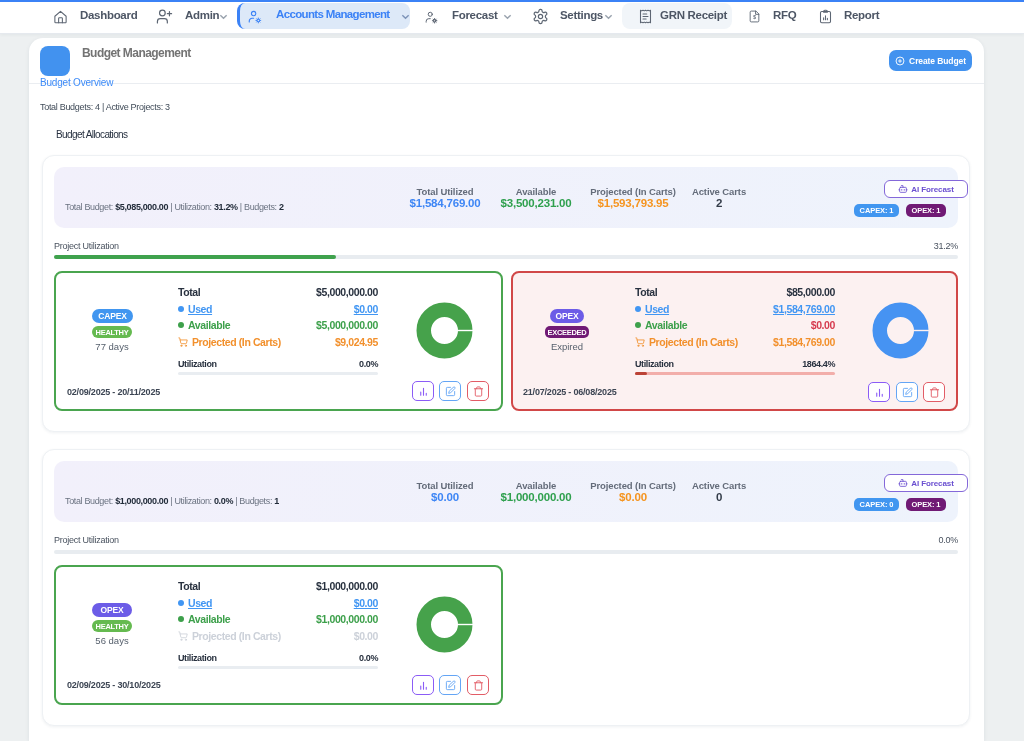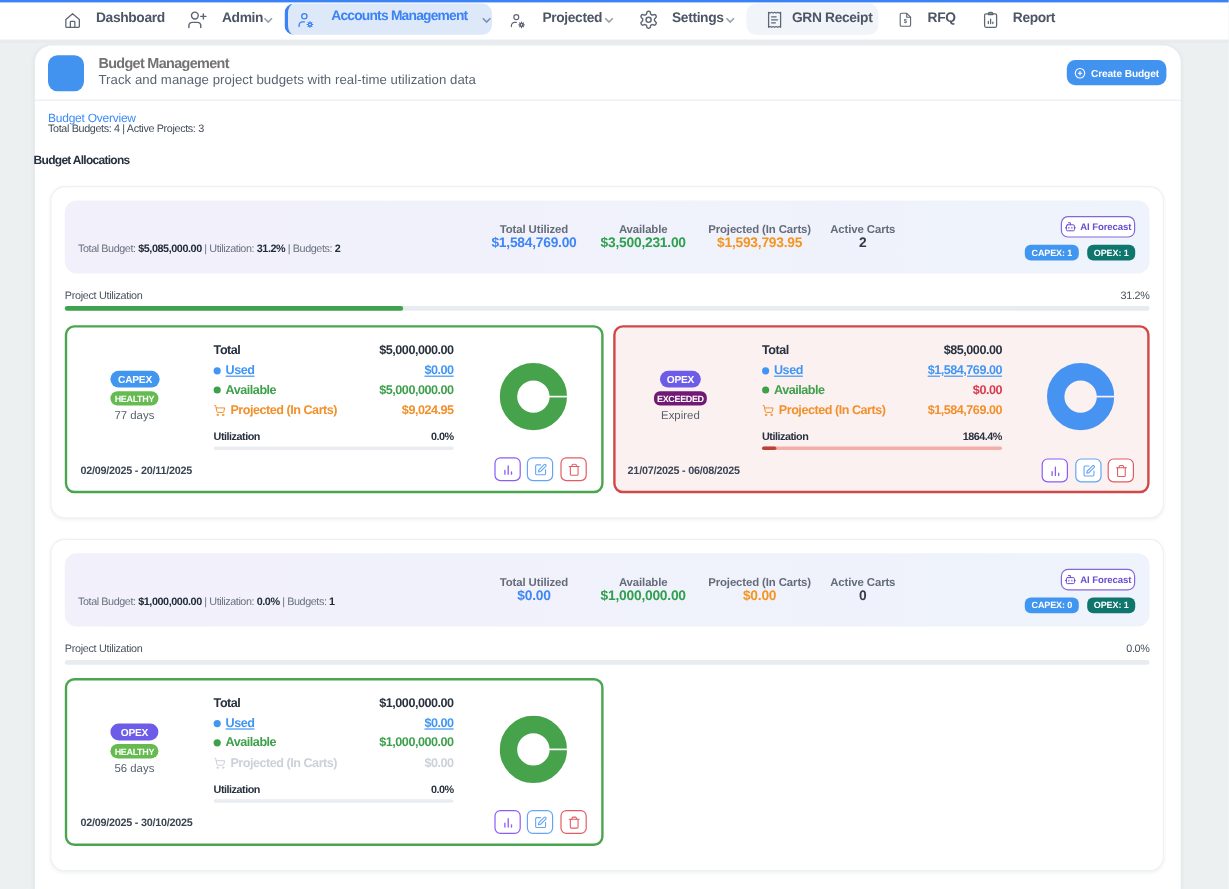--- a/index.html
+++ b/index.html
@@ -15,36 +15,36 @@
 .nicon { stroke:#5d6673; stroke-width:1.7; fill:none; stroke-linecap:round; stroke-linejoin:round; }
 #nav-hl { left:237px; top:3px; width:173px; height:26px; background:#dde9f8; border-left:3px solid #3b82f6; border-radius:8px; }
 #nav-grn { left:622px; top:3px; width:110px; height:26px; background:#f1f5f9; border-radius:8px; }
 
 #panel { left:29px; top:38px; width:955px; height:703px; background:#fff; border-radius:14px 14px 0 0; box-shadow:0 1px 4px rgba(30,50,80,.08); }
 #hicon { left:40px; top:46px; width:30px; height:30px; border-radius:8px; background:#4292ef; }
 #htitle { left:82px; top:45.5px; font-size:12px; font-weight:bold; color:#737373; letter-spacing:-.55px; }
 #hsub { left:82px; top:61px; font-size:11px; color:#5a6471; letter-spacing:.05px; }
 #createbtn { left:889px; top:50px; width:83px; height:21px; background:#4292ef; border-radius:7px; color:#fff; font-size:8.5px; font-weight:bold; display:flex; align-items:center; justify-content:center; gap:4px; letter-spacing:-.1px; }
 #hdiv { left:29px; top:83px; width:955px; height:1px; background:#eaedf1; }
-#bov { left:40px; top:94px; font-size:10px; color:#3d8bf8; letter-spacing:-.2px; }
+#bov { left:40px; top:77px; font-size:10px; color:#3d8bf8; letter-spacing:-.2px; }
 #bstat { left:40px; top:102px; font-size:9px; color:#414c59; letter-spacing:-.3px; }
-#balloc { left:28px; top:128.5px; font-size:10px; font-weight:bold; color:#273140; letter-spacing:-.6px; }
+#balloc { left:56px; top:128.5px; font-size:10px; font-weight:normal; color:#273140; letter-spacing:-.6px; }
 
 .seccard { left:42px; width:928px; height:277px; background:#fff; border:1px solid #eef1f4; border-radius:12px; box-shadow:0 1px 3px rgba(30,50,80,.07); }
 .sechead { left:54px; width:904px; height:61px; border-radius:10px; background:linear-gradient(90deg,#f2f0fb 0%,#eef3fc 100%); }
 .sectitle { left:64px; font-size:15px; font-weight:bold; color:#3e86f5; letter-spacing:-.6px; }
 .secsub { left:65px; font-size:9px; color:#6a7280; letter-spacing:-.35px; }
 .secsub b { color:#222c3a; }
 .col { text-align:center; }
 .collab { font-size:9.5px; font-weight:bold; color:#646c7a; letter-spacing:-.1px; }
 .colval { font-size:11.5px; font-weight:bold; margin-top:0px; letter-spacing:-.2px; }
-.aibtn { left:884px; width:62px; white-space:nowrap; height:18px; background:#fff; border:1px solid #8468d9; border-radius:6px; color:#6a4fd0; font-size:8px; font-weight:bold; display:flex; align-items:center; justify-content:center; gap:3px; letter-spacing:-.1px; }
+.aibtn { left:884px; width:84px; white-space:nowrap; height:18px; background:#fff; border:1px solid #8468d9; border-radius:6px; color:#6a4fd0; font-size:8px; font-weight:bold; display:flex; align-items:center; justify-content:center; gap:3px; letter-spacing:-.1px; }
 .badge { height:13px; border-radius:5px; color:#fff; font-size:7.5px; font-weight:bold; display:flex; align-items:center; justify-content:center; letter-spacing:-.1px; }
 .bcapex { background:#4196f0; }
-.bopex { background:#0f766e; }
+.bopex { background:#701a75; }
 .pulab { font-size:9px; color:#49525f; letter-spacing:-.25px; }
 .putrack { left:54px; width:904px; height:4px; background:#e8ecf0; border-radius:2px; }
 .pufill { height:4px; background:#3fa24d; border-radius:2px; }
 
 .subcard { width:449px; height:140px; border-radius:8px; background:#fff; border:2px solid #4aa54f; }
 .subred { border-color:#d14848; background:#fcf1f1; width:447px; }
 .pill { border-radius:7px; color:#fff; font-weight:bold; display:flex; align-items:center; justify-content:center; }
 .row { width:200px; display:flex; justify-content:space-between; font-size:10.5px; font-weight:bold; letter-spacing:-.4px; }
 .lbl { display:flex; align-items:center; gap:4px; }
 .dot { width:6px; height:6px; border-radius:50%; display:inline-block; }
@@ -92,21 +92,21 @@
   <div class="abs navtxt" style="left:276px;top:8px;color:#3b82f6;letter-spacing:-.65px">Accounts Management</div>
   <svg class="abs chev" style="left:401px;top:12.5px" width="9" height="8" viewBox="0 0 10 8">
       <path d="M1.5 2 5 5.5 8.5 2" stroke="#7d94b9"></path>
     </svg>
   <svg class="abs" style="left:425px;top:10px" width="14" height="15" viewBox="0 0 24 24">
       <circle class="nicon" cx="9" cy="6.5" r="3.5"></circle>
       <path class="nicon" d="M2 20v-1.5a4.5 4.5 0 0 1 4.5-4.5H9"></path>
       <circle class="nicon" cx="16.5" cy="17.5" r="2.2" stroke-width="1.5"></circle>
       <path class="nicon" d="M16.5 13.6v2M16.5 19.5v2M12.6 17.5h2M18.4 17.5h2M13.8 14.8l1.4 1.4M17.8 18.8l1.4 1.4M19.2 14.8l-1.4 1.4M15.2 18.8l-1.4 1.4" stroke-width="1.3"></path>
     </svg>
-  <div class="abs navtxt" style="left:452px;top:8.5px">Projected</div>
+  <div class="abs navtxt" style="left:452px;top:8.5px">Forecast</div>
   <svg class="abs chev" style="left:502.5px;top:12.5px" width="9" height="8" viewBox="0 0 10 8">
       <path d="M1.5 2 5 5.5 8.5 2"></path>
     </svg>
   <svg class="abs" style="left:532px;top:8px" width="17" height="17" viewBox="0 0 24 24">
       <path class="nicon" d="M12.22 2h-.44a2 2 0 0 0-2 2v.18a2 2 0 0 1-1 1.73l-.43.25a2 2 0 0 1-2 0l-.15-.08a2 2 0 0 0-2.73.73l-.22.38a2 2 0 0 0 .73 2.73l.15.1a2 2 0 0 1 1 1.72v.51a2 2 0 0 1-1 1.74l-.15.09a2 2 0 0 0-.73 2.73l.22.38a2 2 0 0 0 2.73.73l.15-.08a2 2 0 0 1 2 0l.43.25a2 2 0 0 1 1 1.73V20a2 2 0 0 0 2 2h.44a2 2 0 0 0 2-2v-.18a2 2 0 0 1 1-1.73l.43-.25a2 2 0 0 1 2 0l.15.08a2 2 0 0 0 2.73-.73l.22-.39a2 2 0 0 0-.73-2.73l-.15-.08a2 2 0 0 1-1-1.74v-.5a2 2 0 0 1 1-1.74l.15-.09a2 2 0 0 0 .73-2.73l-.22-.38a2 2 0 0 0-2.73-.73l-.15.08a2 2 0 0 1-2 0l-.43-.25a2 2 0 0 1-1-1.73V4a2 2 0 0 0-2-2z"></path>
       <circle class="nicon" cx="12" cy="12" r="3"></circle>
     </svg>
   <div class="abs navtxt" style="left:560px;top:8.5px">Settings</div>
   <svg class="abs chev" style="left:603.5px;top:12.5px" width="9" height="8" viewBox="0 0 10 8">
       <path d="M1.5 2 5 5.5 8.5 2"></path>
@@ -124,21 +124,20 @@
   <div class="abs navtxt" style="left:773px;top:8.5px">RFQ</div>
   <svg class="abs" style="left:818px;top:8px" width="15" height="17" viewBox="0 0 24 24">
       <rect class="nicon" x="4" y="4" width="16" height="18" rx="2"></rect>
       <path class="nicon" d="M9 4a2 2 0 0 1 2-2h2a2 2 0 0 1 2 2v1H9Z"></path>
       <path class="nicon" d="M9 17v-3M12 17v-6M15 17v-2" stroke-width="1.5"></path>
     </svg>
   <div class="abs navtxt" style="left:844px;top:8.5px">Report</div>
   <div class="abs" id="panel"></div>
   <div class="abs" id="hicon"></div>
   <div class="abs" id="htitle">Budget Management</div>
-  <div class="abs" id="hsub">Track and manage project budgets with real-time utilization data</div>
   <div class="abs" id="createbtn"><svg width="10" height="10" viewBox="0 0 24 24">
         <circle cx="12" cy="12" r="9.5" fill="none" stroke="#fff" stroke-width="2.2"></circle>
         <path d="M12 7.5v9M7.5 12h9" stroke="#fff" stroke-width="2.2"></path>
       </svg>Create Budget</div>
   <div class="abs" id="hdiv"></div>
   <div class="abs" id="bov">Budget Overview</div>
   <div class="abs" id="bstat">Total Budgets: 4 | Active Projects: 3</div>
   <div class="abs" id="balloc">Budget Allocations</div>
 
   <div class="abs seccard" style="top:155px"></div>

